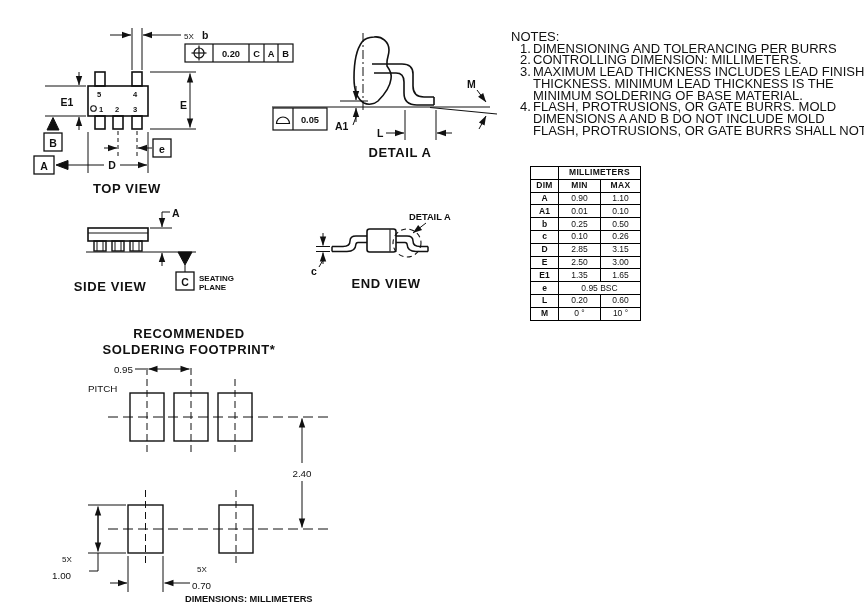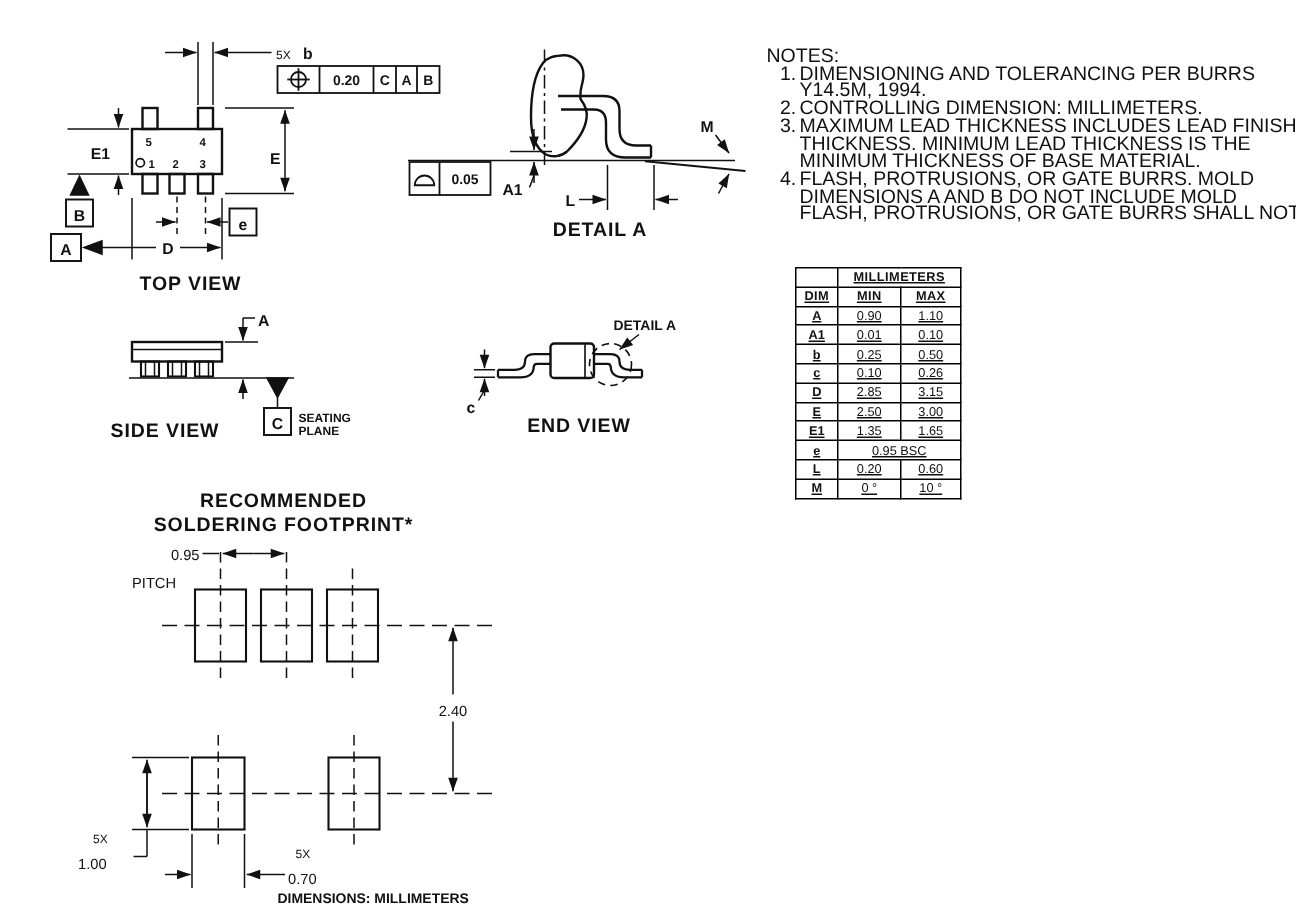--- a/index.html
+++ b/index.html
@@ -9,21 +9,21 @@
   .view-title{font-size:13px;font-weight:bold;letter-spacing:0.6px;}
   .dim-letter{font-size:10.5px;font-weight:bold;}
   .dim-num{font-size:9.8px;}
   .qty{font-size:8px;}
   .pin-num{font-size:7.6px;font-weight:bold;}
   .fcf-txt{font-size:9.3px;font-weight:bold;}
   .small-bold{font-size:8px;font-weight:bold;}
   .notes{position:absolute;left:511px;top:31px;width:345px;font-size:13px;line-height:11.7px;white-space:nowrap;}
   .note-item{display:flex;margin-left:9px;}
   .note-num{width:13px;flex:0 0 13px;}
-  .dim-table{position:absolute;left:530px;top:178px;border-collapse:collapse;border:1.5px solid #000;text-decoration:underline;}
+  .dim-table{position:absolute;left:530px;top:166px;border-collapse:collapse;border:1.5px solid #000;}
   .dim-table td{border:1px solid #000;padding:0;text-align:center;height:11.8px;line-height:11px;font-size:8.5px;}
   .dim-table .hd{font-weight:bold;letter-spacing:0.3px;}
   .dim-table .dimc{font-weight:bold;width:27px;}
   .dim-table .minc{width:41px;}
   .dim-table .maxc{width:39px;}
 </style>
 </head>
 <body>
 
 <svg id="art" width="864" height="614" viewBox="0 0 864 614">
@@ -295,35 +295,34 @@
     </g>
   </g>
 </svg>
 
 <div class="notes">
   <div>NOTES:</div>
   <div class="note-item">
     <div class="note-num">1.</div>
     <div class="note-lines">
       <div>DIMENSIONING AND TOLERANCING PER BURRS</div>
-      <div>Y14.5M, 1994.</div>
     </div>
   </div>
   <div class="note-item">
     <div class="note-num">2.</div>
     <div class="note-lines">
       <div>CONTROLLING DIMENSION: MILLIMETERS.</div>
     </div>
   </div>
   <div class="note-item">
     <div class="note-num">3.</div>
     <div class="note-lines">
       <div>MAXIMUM LEAD THICKNESS INCLUDES LEAD FINISH</div>
       <div>THICKNESS. MINIMUM LEAD THICKNESS IS THE</div>
-      <div>MINIMUM THICKNESS OF BASE MATERIAL.</div>
+      <div>MINIMUM SOLDERING OF BASE MATERIAL.</div>
     </div>
   </div>
   <div class="note-item">
     <div class="note-num">4.</div>
     <div class="note-lines">
       <div>FLASH, PROTRUSIONS, OR GATE BURRS. MOLD</div>
       <div>DIMENSIONS A AND B DO NOT INCLUDE MOLD</div>
       <div>FLASH, PROTRUSIONS, OR GATE BURRS SHALL NOT</div>
     </div>
   </div>

